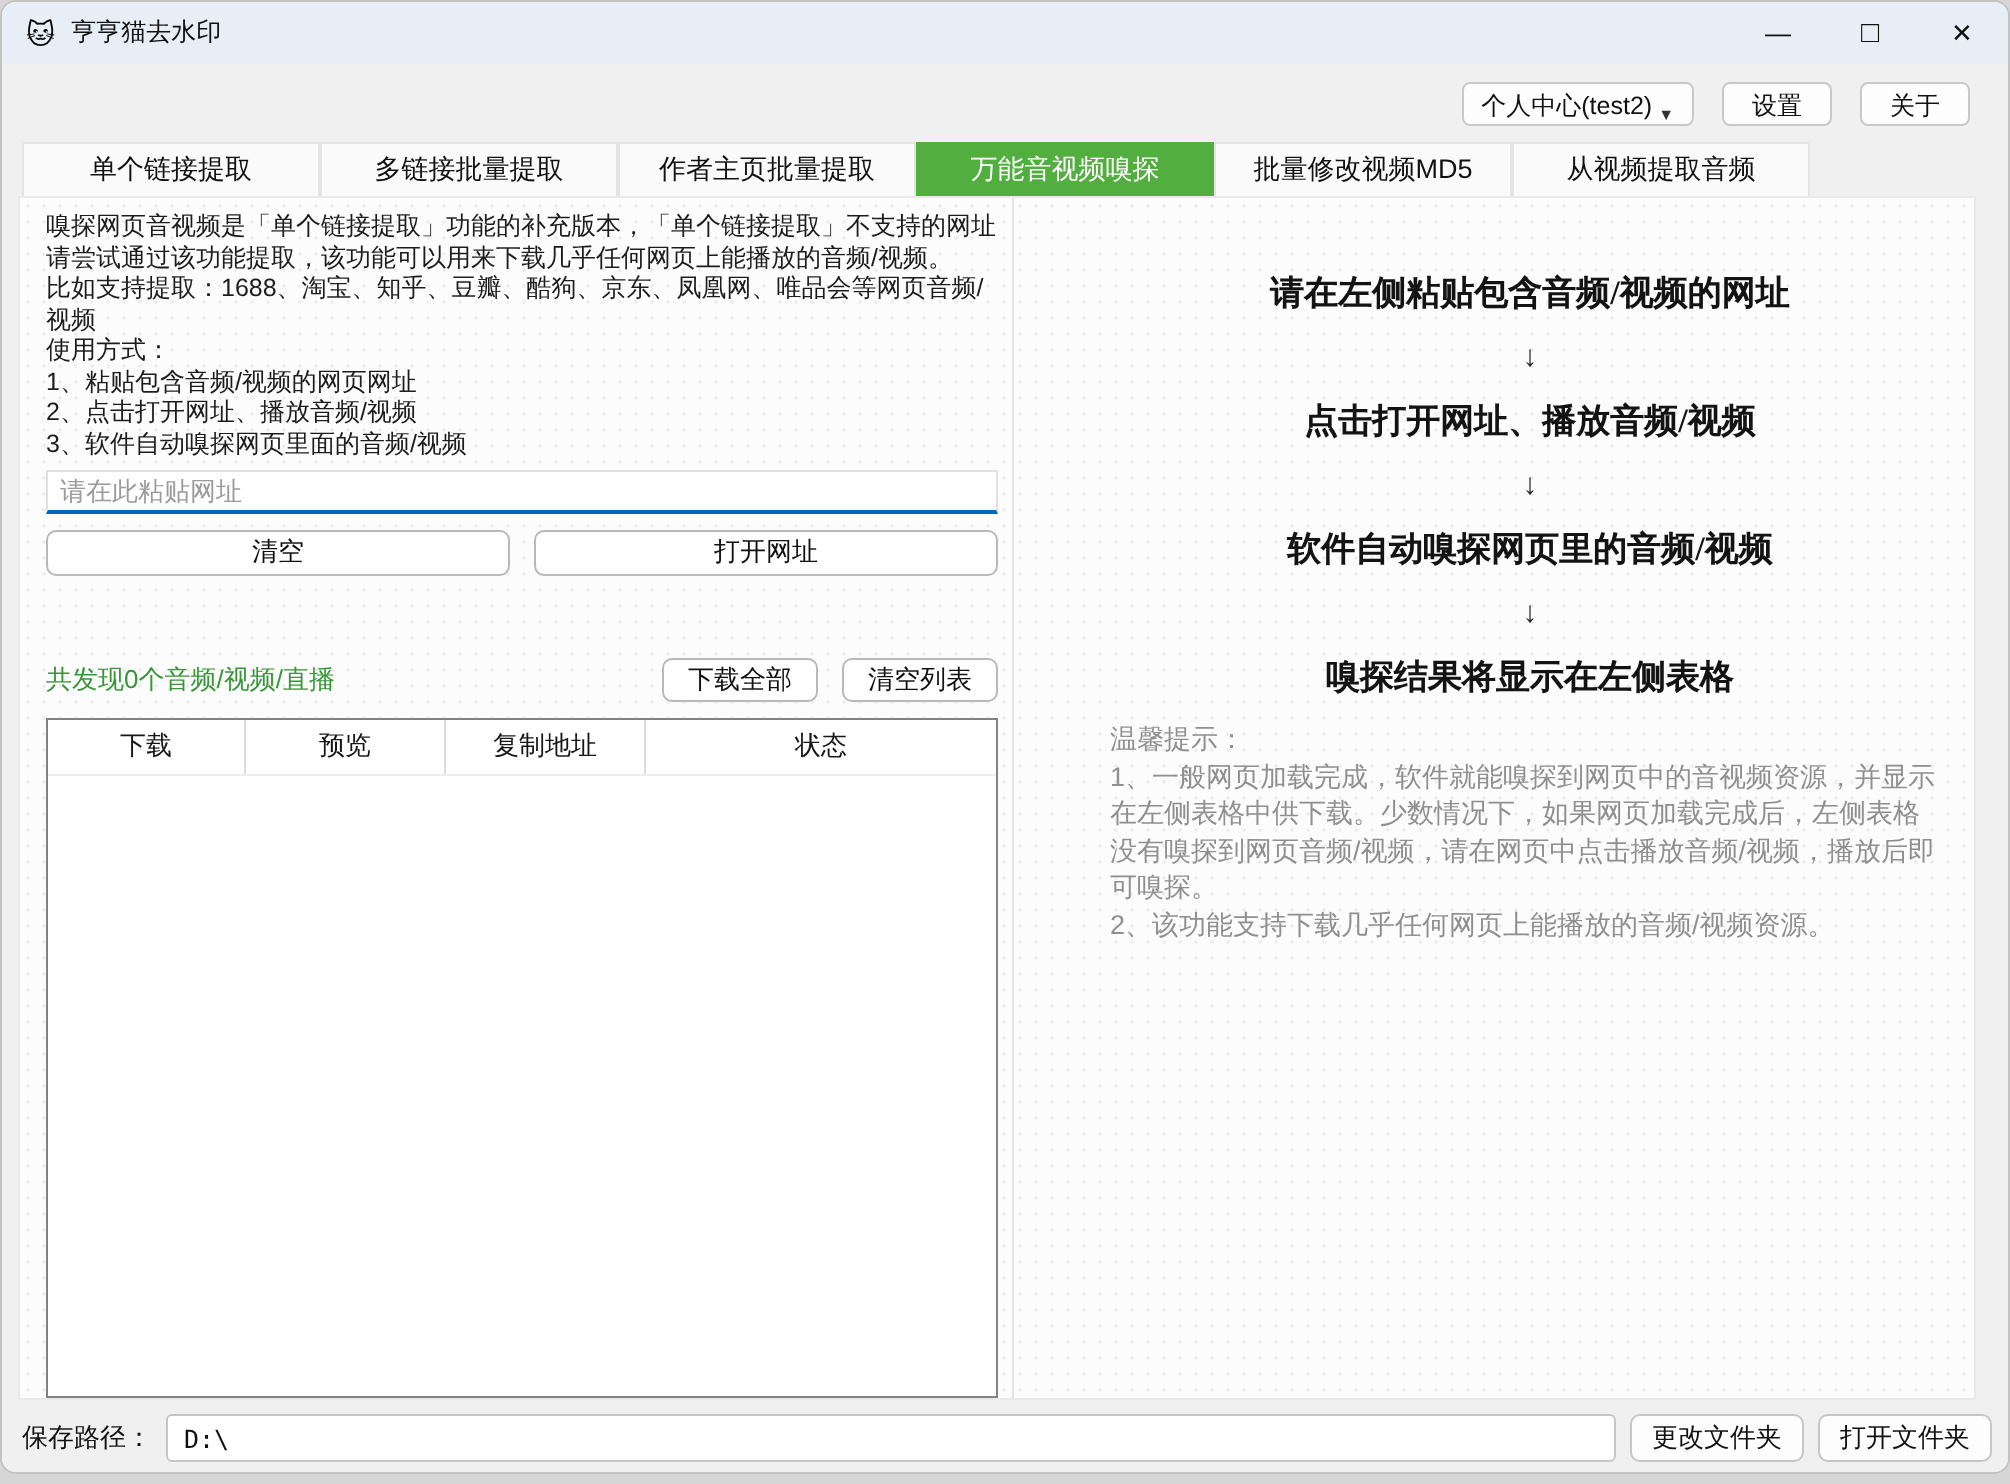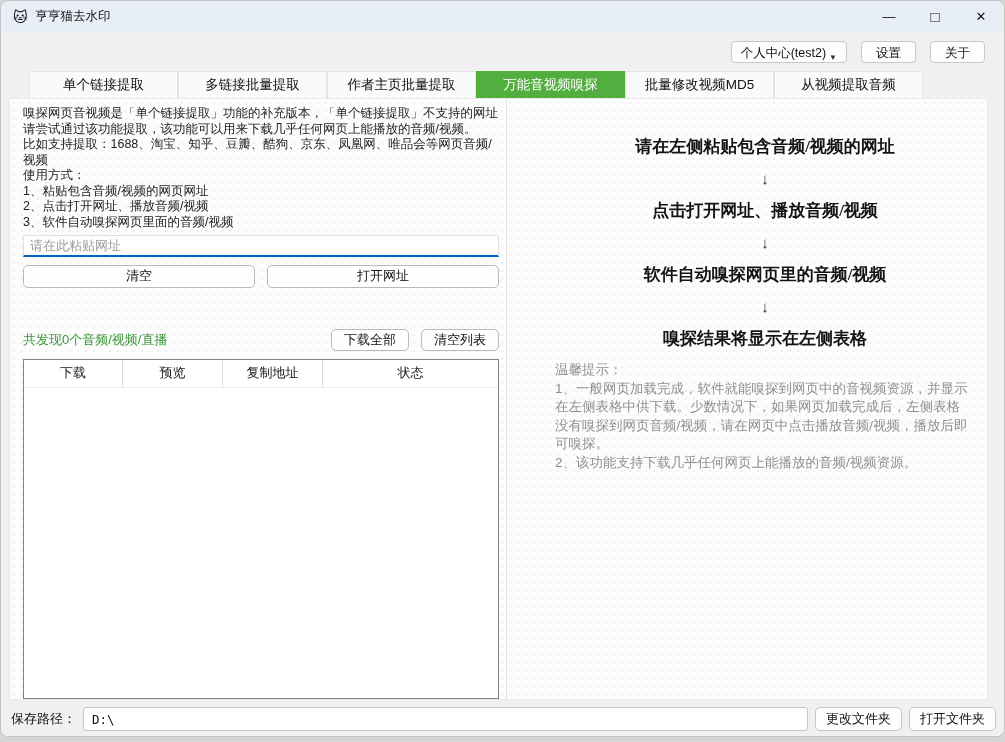--- a/index.html
+++ b/index.html
@@ -14,21 +14,21 @@
   .wc{width:46px;height:100%;display:flex;align-items:center;justify-content:center;font-size:13px;color:#111;}
   .wc.max{font-size:15px;}
   
   .topband{height:39px;display:flex;align-items:center;justify-content:flex-end;padding-right:19px;gap:14px;background:#f0f0f0;}
   .hbtn{height:22px;padding:0 14px;background:#fdfdfd;border:1px solid #c8c8c8;border-radius:4px;
     font-size:12.5px;color:#111;display:inline-flex;align-items:flex-end;justify-content:center;gap:3px;
     font-family:inherit;cursor:pointer;}
   .hbtn.account{padding:0 9px;}
   .caret{font-size:8px;color:#333;}
   
-  .tabs{display:flex;padding-left:28px;background:#f0f0f0;height:27px;}
+  .tabs{display:flex;padding-left:10px;background:#f0f0f0;height:27px;}
   .tab{width:149px;display:flex;align-items:center;justify-content:center;font-size:13.5px;color:#111;
     background:#fafafa;border:1px solid #e4e4e4;border-bottom:none;box-sizing:border-box;cursor:pointer;white-space:nowrap;}
   .tab.active{background:#52ae3e;border-color:#52ae3e;color:#fff;}
   
   .content{margin:0 16px 0 8px;height:602px;background:#fcfcfc;border:1px solid #e9e9e9;display:flex;box-sizing:border-box;
     background-image:radial-gradient(circle,#efefef 1px,transparent 1px);background-size:8px 8px;gap:36px;}
   .left-panel{width:497px;flex:none;border-right:1px solid #e3e3e3;padding:7px 7px 0 13px;box-sizing:border-box;
     display:flex;flex-direction:column;}
   .intro{font-size:12.5px;line-height:15.5px;color:#1c1c1c;}
   .url-input{margin-top:5px;height:23px;border:1px solid #e0e0e0;border-bottom:2px solid #0067c0;

